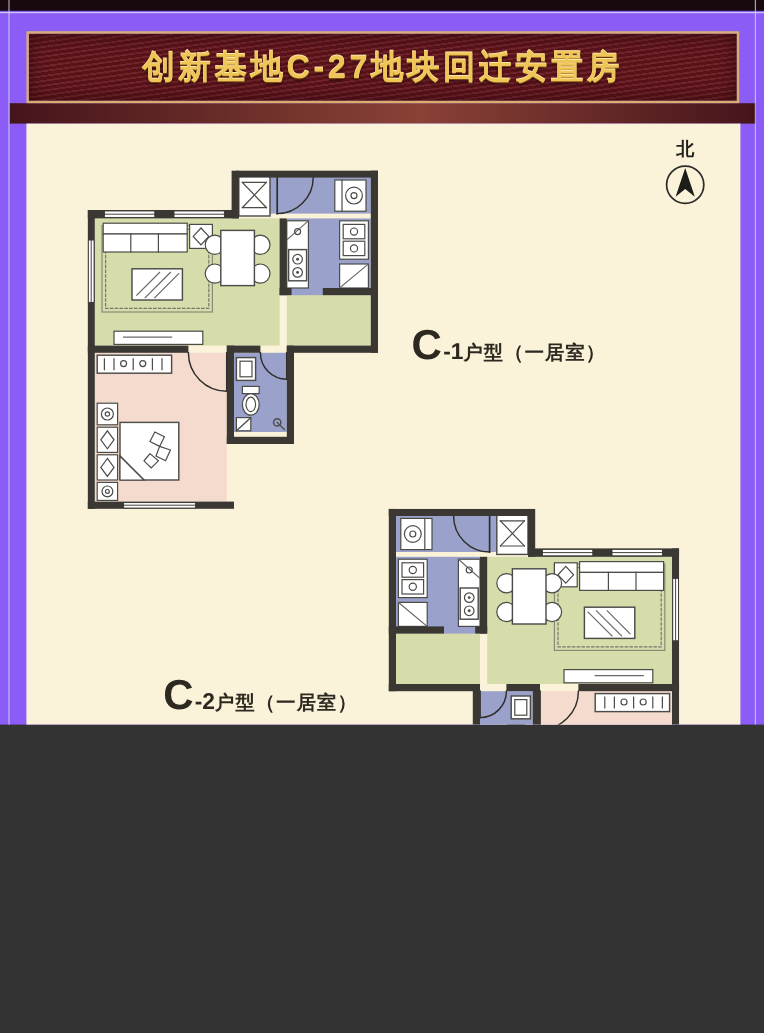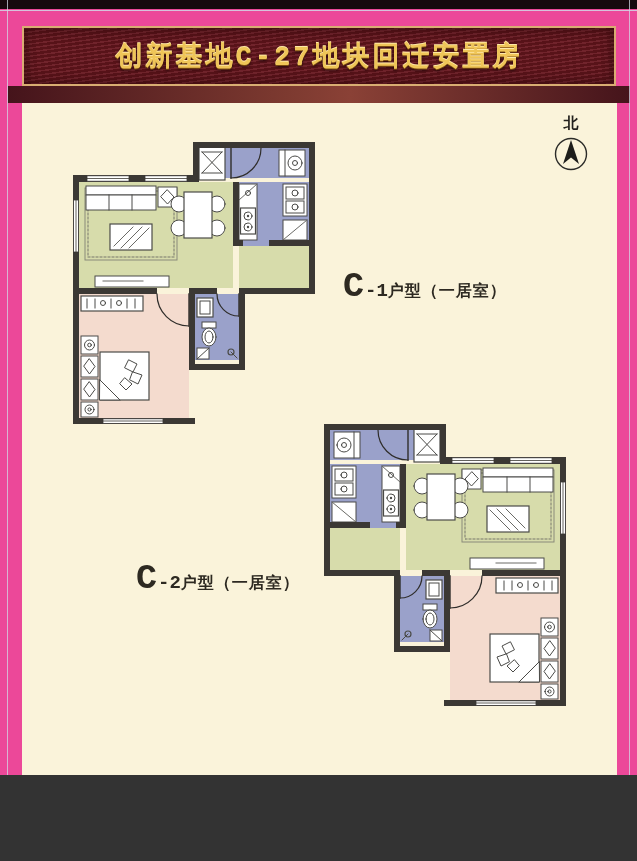--- a/index.html
+++ b/index.html
@@ -1,19 +1,19 @@
 <!DOCTYPE html>
 <html><head>
 <meta charset="utf-8">
 <style>
   html,body{margin:0;padding:0;background:#333;}
   .stage{
-    position:relative;width:637px;height:775px;overflow:hidden;
-    background:#ec4899;
-    font-family:Liberation Mono, monospace;
+    position:relative;width:637px;height:604px;overflow:hidden;
+    background:#8b5cf6;
+    font-family:Liberation Sans, sans-serif;
   }
   
   .band{position:absolute;left:0;width:637px;background:#17090e;z-index:4;}
   .band.top{top:0;height:9px;}
   .band.bottom{top:852px;height:9px;}
   .hairline-h{position:absolute;left:0;width:637px;height:1px;background:rgba(210,216,230,.85);z-index:5;}
   .hairline-v{position:absolute;top:0;height:861px;width:1px;background:rgba(210,216,230,.75);z-index:5;}
   
   .banner{
     position:absolute;left:22px;top:26px;width:594px;height:60px;box-sizing:border-box;

